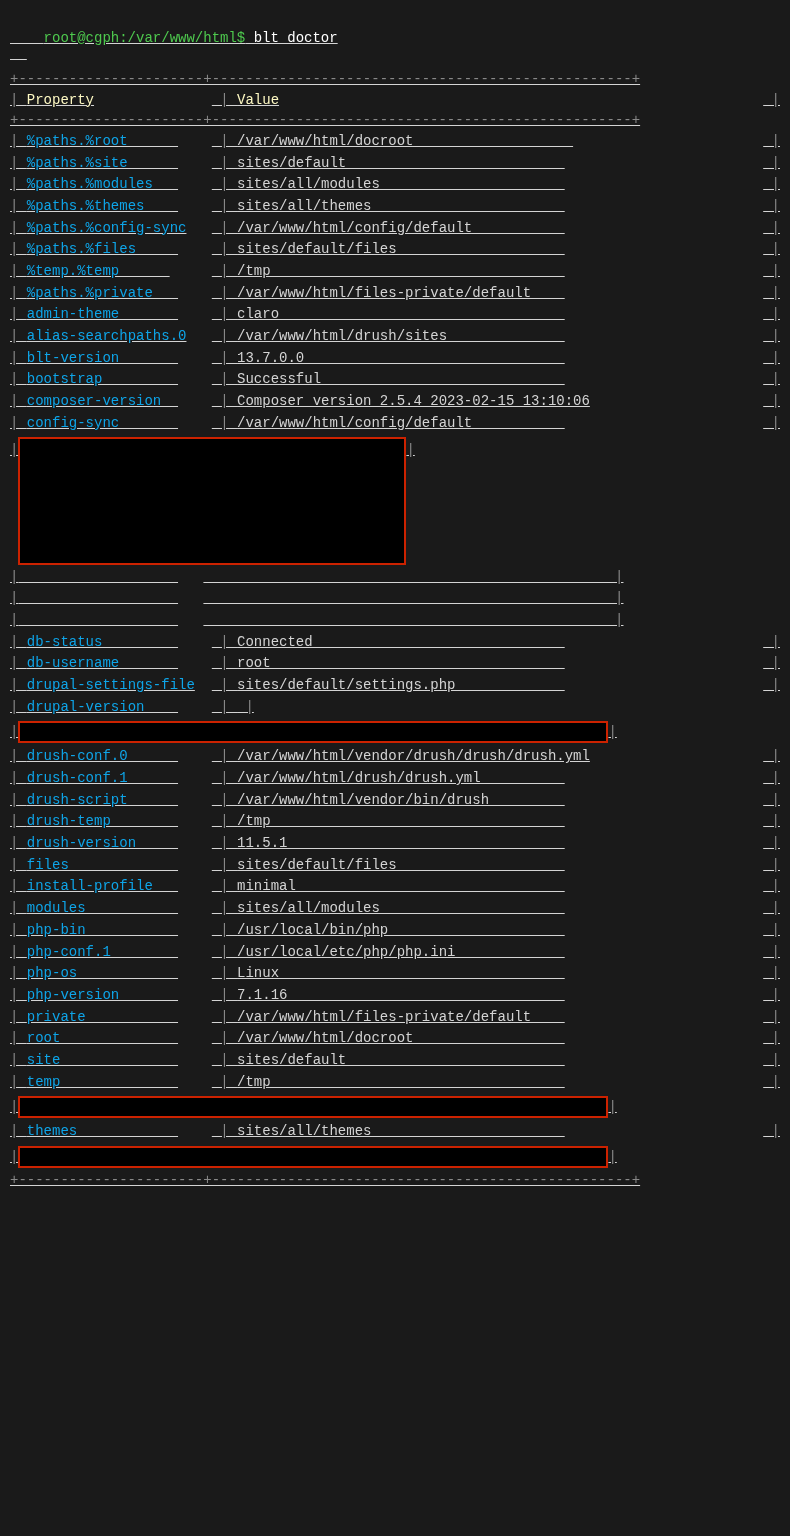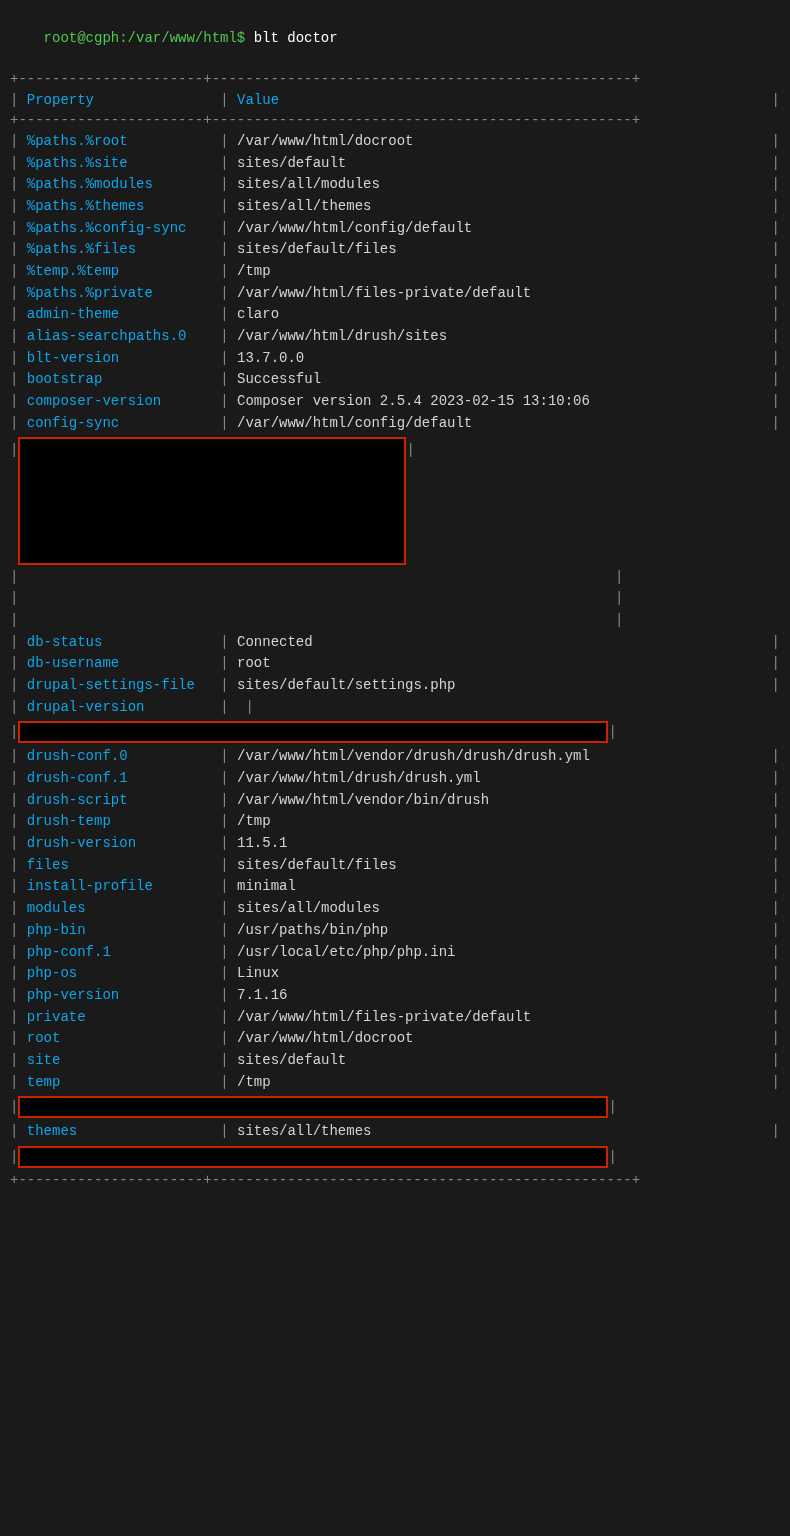--- a/index.html
+++ b/index.html
@@ -7,20 +7,21 @@
       background-color: #1a1a1a;
       font-family: 'Courier New', Courier, monospace;
       font-size: 14px;
       color: #d4d4d4;
       width: 790px;
       min-height: 1536px;
     }
     .terminal {
       padding: 8px 0;
       width: 790px;
+      text-decoration: underline;
     }
     .command-line {
       color: #d4d4d4;
       padding: 6px 10px 8px 10px;
       white-space: pre;
     }
     .command-line .prompt {
       color: #4ec94e;
     }
     .command-line .cmd {
@@ -47,21 +48,21 @@
       color: #0ea5e9;
       width: 185px;
       flex-shrink: 0;
     }
     .col-value {
       color: #d4d4d4;
       flex: 1;
     }
     .header-row .col-property,
     .header-row .col-value {
-      color: #0ea5e9;
+      color: #fef9c3;
     }
   </style>
 </head>
 <body>
 
 <div class="terminal">
 
   <div class="command-line">
     <span class="prompt">root@cgph:/var/www/html$</span><span class="cmd"> blt doctor</span>
   </div>
@@ -291,21 +292,21 @@
       <span class="pipe">| </span>
       <span class="col-property">modules           </span>
       <span class="pipe"> | </span>
       <span class="col-value">sites/all/modules                      </span>
       <span class="pipe"> |</span>
     </div>
     <div class="table-row">
       <span class="pipe">| </span>
       <span class="col-property">php-bin           </span>
       <span class="pipe"> | </span>
-      <span class="col-value">/usr/paths/bin/php                     </span>
+      <span class="col-value">/usr/local/bin/php                     </span>
       <span class="pipe"> |</span>
     </div>
     <div class="table-row">
       <span class="pipe">| </span>
       <span class="col-property">php-conf.1        </span>
       <span class="pipe"> | </span>
       <span class="col-value">/usr/local/etc/php/php.ini             </span>
       <span class="pipe"> |</span>
     </div>
     <div class="table-row">

